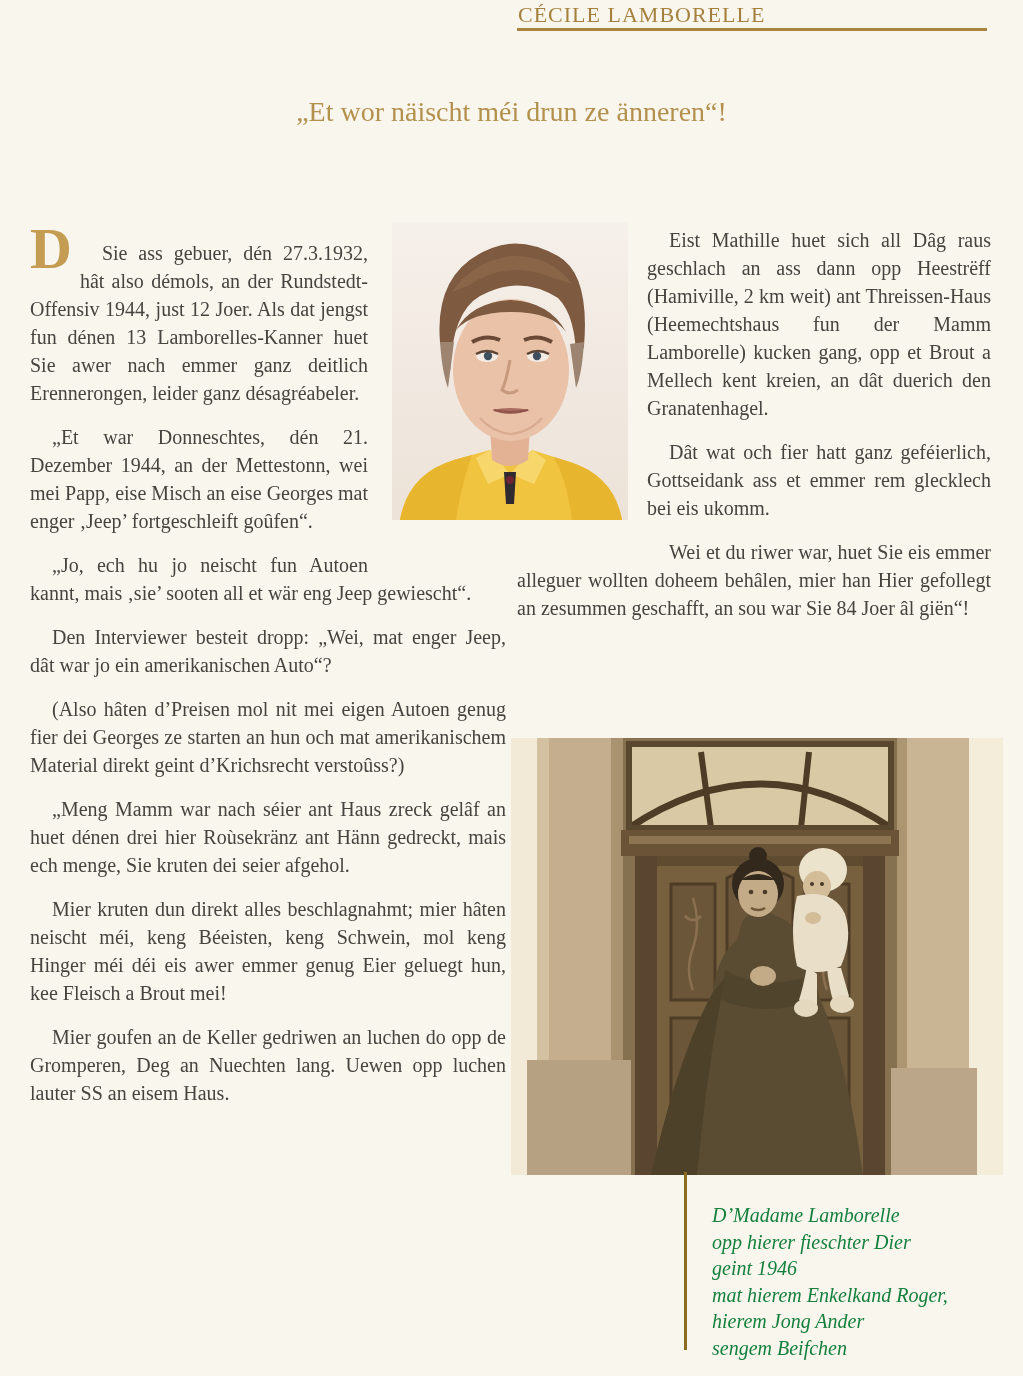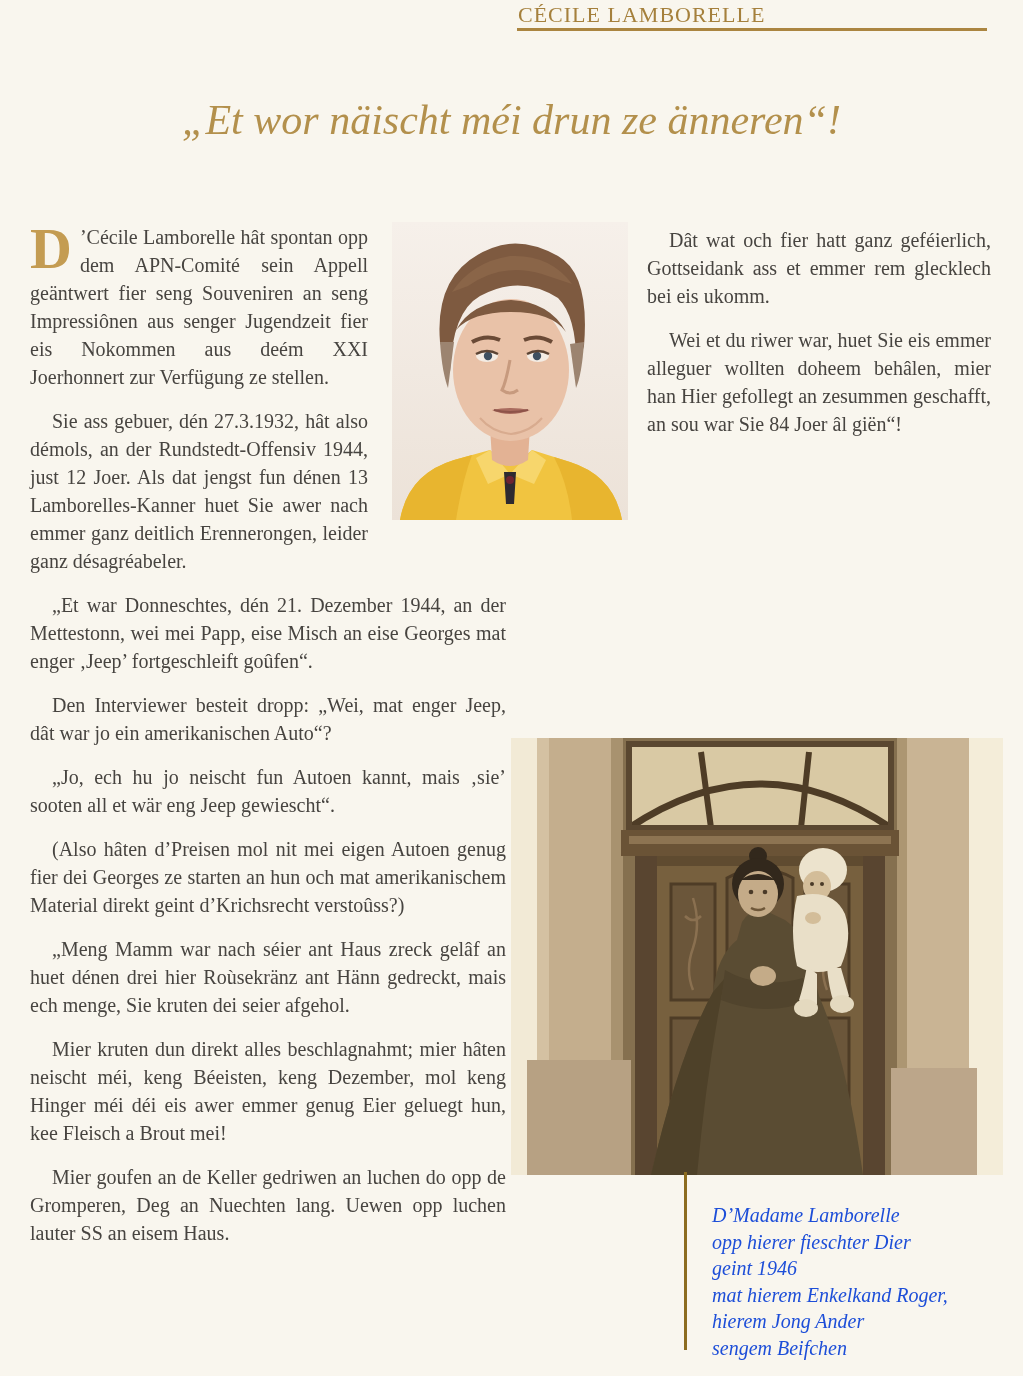--- a/index.html
+++ b/index.html
@@ -17,21 +17,21 @@
     color:#a5803c;font-weight:normal;
   }
   .header-rule{
     position:absolute;left:517px;top:28px;width:470px;height:3px;
     background:#ab8540;
   }
   
   .article-title{
     position:absolute;left:0;top:96px;width:1023px;
     text-align:center;
-    font-size:42px;font-style:italic;
+    font-size:28px;
     color:#b3904c;
   }
   
   .col{
     position:absolute;
     font-size:20px;line-height:28px;color:#474440;
     text-align:justify;
   }
   .col-left{left:30px;top:223px;width:476px;}
   .col-right{left:517px;top:226px;width:474px;height:560px;}
@@ -51,48 +51,49 @@
   .photo-doorway{left:511px;top:738px;width:492px;height:437px;}
   .photo svg{display:block;width:100%;height:100%;}
   
   .caption-rule{
     position:absolute;left:684px;top:1172px;width:3px;height:178px;
     background:#8c6c20;z-index:3;
   }
   .caption{
     position:absolute;left:712px;top:1202px;width:295px;
     font-size:20px;font-style:italic;line-height:26.5px;
-    color:#1d4ed8;z-index:3;
+    color:#15803d;z-index:3;
   }
 </style>
 </head>
 <body>
 
 <div class="page">
 
   <div class="header-title">CÉCILE LAMBORELLE</div>
   <div class="header-rule"></div>
 
   <div class="article-title">„Et wor näischt méi drun ze änneren“!</div>
 
   <div class="col col-left">
     <div class="spacer-right"></div>
-    <p class="no-indent"><span class="dropcap">D</span><span>’Cécile Lamborelle hât spontan opp dem APN-Comité sein Appell geäntwert fier seng Souveniren an seng Impressiônen aus senger Jugendzeit fier eis Nokommen aus deém XXI Joerhonnert zur Verfügung ze stellen.</span></p>
+    <p class="no-indent"><span class="dropcap">D</span></p>
     <p>Sie ass gebuer, dén 27.3.1932, hât also démols, an der Rundstedt-Offensiv 1944, just 12 Joer. Als dat jengst fun dénen 13 Lamborelles-Kanner huet Sie awer nach emmer ganz deitlich Erennerongen, leider ganz désagréabeler.</p>
     <p>„Et war Donneschtes, dén 21. Dezember 1944, an der Mettestonn, wei mei Papp, eise Misch an eise Georges mat enger ‚Jeep’ fortgeschleift goûfen“.</p>
+    <p>„Jo, ech hu jo neischt fun Autoen kannt, mais ‚sie’ sooten all et wär eng Jeep gewiescht“.</p>
     <p>Den Interviewer besteit dropp: „Wei, mat enger Jeep, dât war jo ein amerikanischen Auto“?</p>
-    <p>„Jo, ech hu jo neischt fun Autoen kannt, mais ‚sie’ sooten all et wär eng Jeep gewiescht“.</p>
     <p>(Also hâten d’Preisen mol nit mei eigen Autoen genug fier dei Georges ze starten an hun och mat amerikanischem Material direkt geint d’Krichsrecht verstoûss?)</p>
     <p>„Meng Mamm war nach séier ant Haus zreck gelâf an huet dénen drei hier Roùsekränz ant Hänn gedreckt, mais ech menge, Sie kruten dei seier afgehol.</p>
-    <p>Mier kruten dun direkt alles beschlagnahmt; mier hâten neischt méi, keng Béeisten, keng Dezember, mol keng Hinger méi déi eis awer emmer genug Eier geluegt hun, kee Fleisch a Brout mei!</p>
+    <p>Mier kruten dun direkt alles beschlagnahmt; mier hâten neischt méi, keng Béeisten, keng Schwein, mol keng Hinger méi déi eis awer emmer genug Eier geluegt hun, kee Fleisch a Brout mei!</p>
     <p>Mier goufen an de Keller gedriwen an luchen do opp de Gromperen, Deg an Nuechten lang. Uewen opp luchen lauter SS an eisem Haus.</p>
   </div>
 
   <div class="col col-right">
     <div class="spacer-left"></div>
+    <p>Eist Mathille huet sich all Dâg raus geschlach an ass dann opp Heestrëff (Hamiville, 2 km weit) ant Threissen-Haus (Heemechtshaus fun der Mamm Lamborelle) kucken gang, opp et Brout a Mellech kent kreien, an dât duerich den Granatenhagel.</p>
     <p>Dât wat och fier hatt ganz geféierlich, Gottseidank ass et emmer rem glecklech bei eis ukomm.</p>
     <p>Wei et du riwer war, huet Sie eis emmer alleguer wollten doheem behâlen, mier han Hier gefollegt an zesummen geschafft, an sou war Sie 84 Joer âl giën“!</p>
   </div>
 
   <div class="photo photo-portrait">
     <svg viewBox="0 0 236 298" preserveAspectRatio="none">
       <defs>
         <linearGradient id="pbg" x1="0" y1="0" x2="0" y2="1">
           <stop offset="0" stop-color="#f6f0ea"></stop>
           <stop offset="1" stop-color="#ece2d8"></stop>

